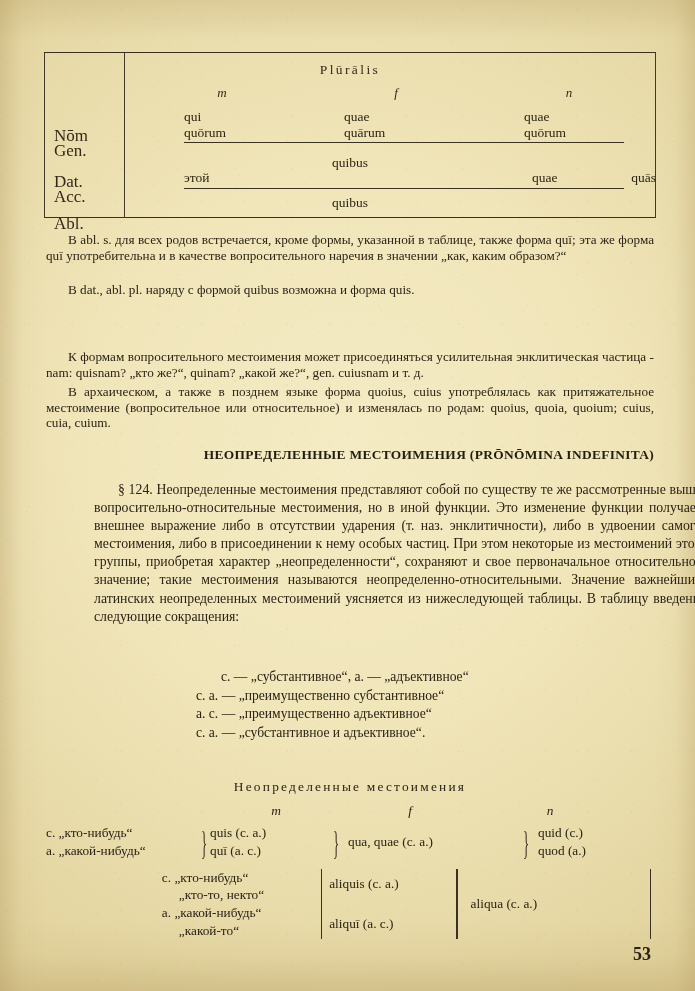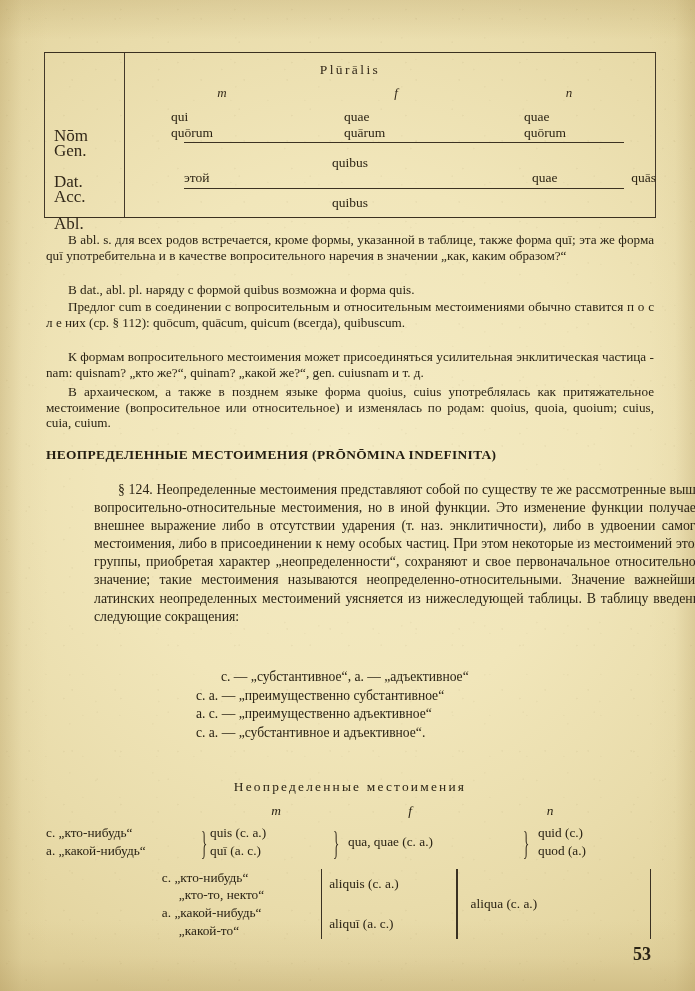--- a/index.html
+++ b/index.html
@@ -113,21 +113,21 @@
   .lbl-datacc { top: 104px; }
   .lbl-abl    { top: 146px; }
 
   .decl-cell {
     position: absolute;
     font-size: 13.5px;
     color: #2c2415;
     line-height: 15.5px;
     text-align: left;
   }
-  .c-m-ng { left: 127px; top: 57px; }
+  .c-m-ng { left: 140px; top: 57px; }
   .c-f-ng { left: 300px; top: 57px; }
   .c-n-ng { left: 480px; top: 57px; }
 
   .c-dat-quibus { left: 0; top: 103px; width: 612px; text-align: center; }
   .c-m-acc { left: 140px; top: 118px; }
   .c-f-acc { left: 0; top: 118px; width: 612px; text-align: right; }
   .c-n-acc { left: 488px; top: 118px; }
   .c-abl-quibus { left: 0; top: 143px; width: 612px; text-align: center; }
 
   .decl-hr {
@@ -157,21 +157,21 @@
   .p3 { top: 299px; }
   .p4 { top: 349px; }
   .p5 { top: 384px; }
 
   
   .sec-heading {
     position: absolute;
     left: 46px;
     top: 447px;
     width: 608px;
-    text-align: left;
+    text-align: right;
     font-size: 13.4px;
     font-weight: bold;
     letter-spacing: .35px;
     color: #231d11;
   }
 
   
   .p124 {
     position: absolute;
     left: 46px;
@@ -350,21 +350,20 @@
     <div class="decl-cell c-f-acc">quās</div>
     <div class="decl-cell c-n-acc">quae</div>
 
     <div class="decl-hr hr2"></div>
 
     <div class="decl-cell c-abl-quibus">quibus</div>
   </div>
 
   <div class="para p1">В abl. s. для всех родов встречается, кроме формы, указанной в таблице, также форма quī; эта же форма quī употребительна и в качестве вопросительного наречия в значении „как, каким образом?“</div>
   <div class="para p2">В dat., abl. pl. наряду с формой quibus возможна и форма quis.</div>
-  <div class="para p3">Предлог cum в соединении с вопросительным и относительным местоимениями обычно ставится п о с л е них (ср. § 112): quōcum, quācum, quicum (всегда), quibuscum.</div>
   <div class="para p5">В архаическом, а также в позднем языке форма quoius, cuius употреблялась как притяжательное местоимение (вопросительное или относительное) и изменялась по родам: quoius, quoia, quoium; cuius, cuia, cuium.</div>
   <div class="para p4">К формам вопросительного местоимения может присоединяться усилительная энклитическая частица -nam: quisnam? „кто же?“, quinam? „какой же?“, gen. cuiusnam и т. д.</div>
 
   <div class="sec-heading">НЕОПРЕДЕЛЕННЫЕ МЕСТОИМЕНИЯ (PRŌNŌMINA INDEFINITA)</div>
 
   <div class="p124">§ 124. Неопределенные местоимения представляют собой по существу те же рассмотренные выше вопросительно-относительные местоимения, но в иной функции. Это изменение функции получает внешнее выражение либо в отсутствии ударения (т. наз. энклитичности), либо в удвоении самого местоимения, либо в присоединении к нему особых частиц. При этом некоторые из местоимений этой группы, приобретая характер „неопределенности“, сохраняют и свое первоначальное относительное значение; такие местоимения называются неопределенно-относительными. Значение важнейших латинских неопределенных местоимений уясняется из нижеследующей таблицы. В таблицу введены следующие сокращения:</div>
 
   <div class="abbrev-list">
     <div class="abbrev-row indent-extra">
       <span class="abbrev-key">с. —</span>

